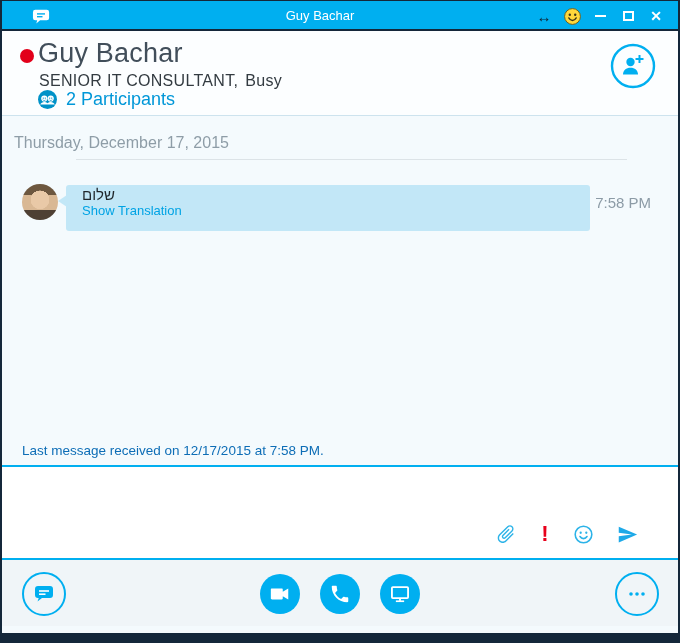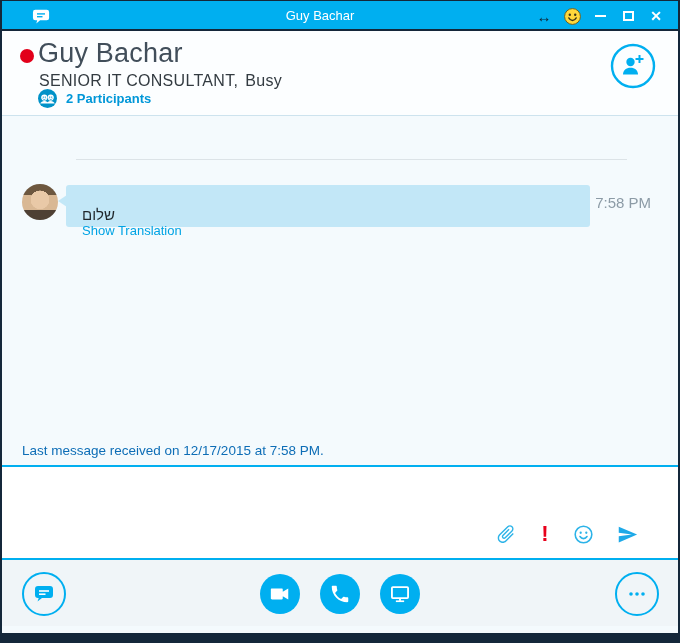--- a/index.html
+++ b/index.html
@@ -24,37 +24,37 @@
   .max-box { width:11px; height:10px; border:2px solid #ffffff; }
   .close-glyph { color:#ffffff; font-size:14px; font-weight:bold; }
 
   
   .header { position:relative; height:85px; background:#fcfeff; border-bottom:1px solid #cde3ee; }
   .busy-dot { position:absolute; left:18px; top:18px; width:14px; height:14px; border-radius:50%; background:#e2001a; }
   .contact-name { position:absolute; left:36px; top:7px; font-size:27px; font-weight:300; color:#414e5a; letter-spacing:0.2px; }
   .subtitle { position:absolute; left:37px; top:41px; font-size:16px; color:#333b41; letter-spacing:0.3px; }
   .subtitle .presence { margin-left:7px; }
   .participants-row { position:absolute; left:36px; top:58px; display:flex; align-items:center; gap:9px; cursor:pointer; }
-  .participants-label { font-size:13px; color:#0097d8;font-weight:bold; }
+  .participants-label { font-size:18px; color:#0097d8; }
   .add-btn { position:absolute; right:22px; top:12px; width:46px; height:46px; background:transparent; border:none; cursor:pointer; padding:0; }
 
   
   .chat { position:relative; height:349px; background:#f4fafd; }
   .date-header { position:absolute; left:12px; top:18px; font-size:16px; color:#8e9da7; }
   .date-line { position:absolute; left:74px; right:51px; top:43px; height:1px; background:#dce3e7; }
   .msg-row { position:absolute; left:0; right:0; top:66px; height:52px; }
   .avatar {
     position:absolute; left:20px; top:2px; width:36px; height:36px; border-radius:50%;
     background:
       radial-gradient(circle at 50% 44%, #e9c9a7 0 34%, rgba(0,0,0,0) 35%),
       linear-gradient(#6d573f 0 30%, #d9b894 30% 72%, #4e4034 72%);
   }
   .bubble {
-    position:absolute; left:64px; top:3px; width:524px; height:32px;
-    background:#c2e7f7; border-radius:3px; padding:21px 16px;
+    position:absolute; left:64px; top:3px; width:524px; height:46px;
+    background:#c2e7f7; border-radius:3px; padding:1px 16px;
   }
   .bubble-tail {
     position:absolute; left:-8px; top:10px; width:0; height:0;
     border-top:6px solid transparent; border-bottom:6px solid transparent; border-right:9px solid #c2e7f7;
   }
   .msg-text { font-size:15px; color:#1f262b; direction:rtl; text-align:right; width:fit-content; }
   .translate-link { display:block; font-size:13px; color:#00a3e4; text-decoration:none; margin-top:0; cursor:pointer; }
   .msg-time { position:absolute; right:27px; top:12px; font-size:15px; color:#8c9ba6; }
   .status-line { position:absolute; left:20px; bottom:7px; font-size:13.5px; color:#0d6db6; }
 
@@ -136,20 +136,21 @@
         <circle cx="23" cy="23" r="21" fill="none" stroke="#00aff0" stroke-width="2.4"></circle>
         <circle cx="20.5" cy="19" r="4.2" fill="#00aff0"></circle>
         <path d="M13 31.5c0-4.2 3.2-6.8 7.5-6.8s7.5 2.6 7.5 6.8z" fill="#00aff0"></path>
         <line x1="29.5" y1="12" x2="29.5" y2="20" stroke="#00aff0" stroke-width="2"></line>
         <line x1="25.5" y1="16" x2="33.5" y2="16" stroke="#00aff0" stroke-width="2"></line>
       </svg>
     </button>
   </div>
 
   <div class="chat">
+    <div class="date-header">Thursday, December 17, 2015</div>
     <div class="date-line"></div>
 
     <div class="msg-row">
       <div class="avatar"></div>
       <div class="bubble">
         <span class="bubble-tail"></span>
         <div class="msg-text">שלום</div>
         <a class="translate-link">Show Translation</a>
       </div>
       <div class="msg-time">7:58 PM</div>

